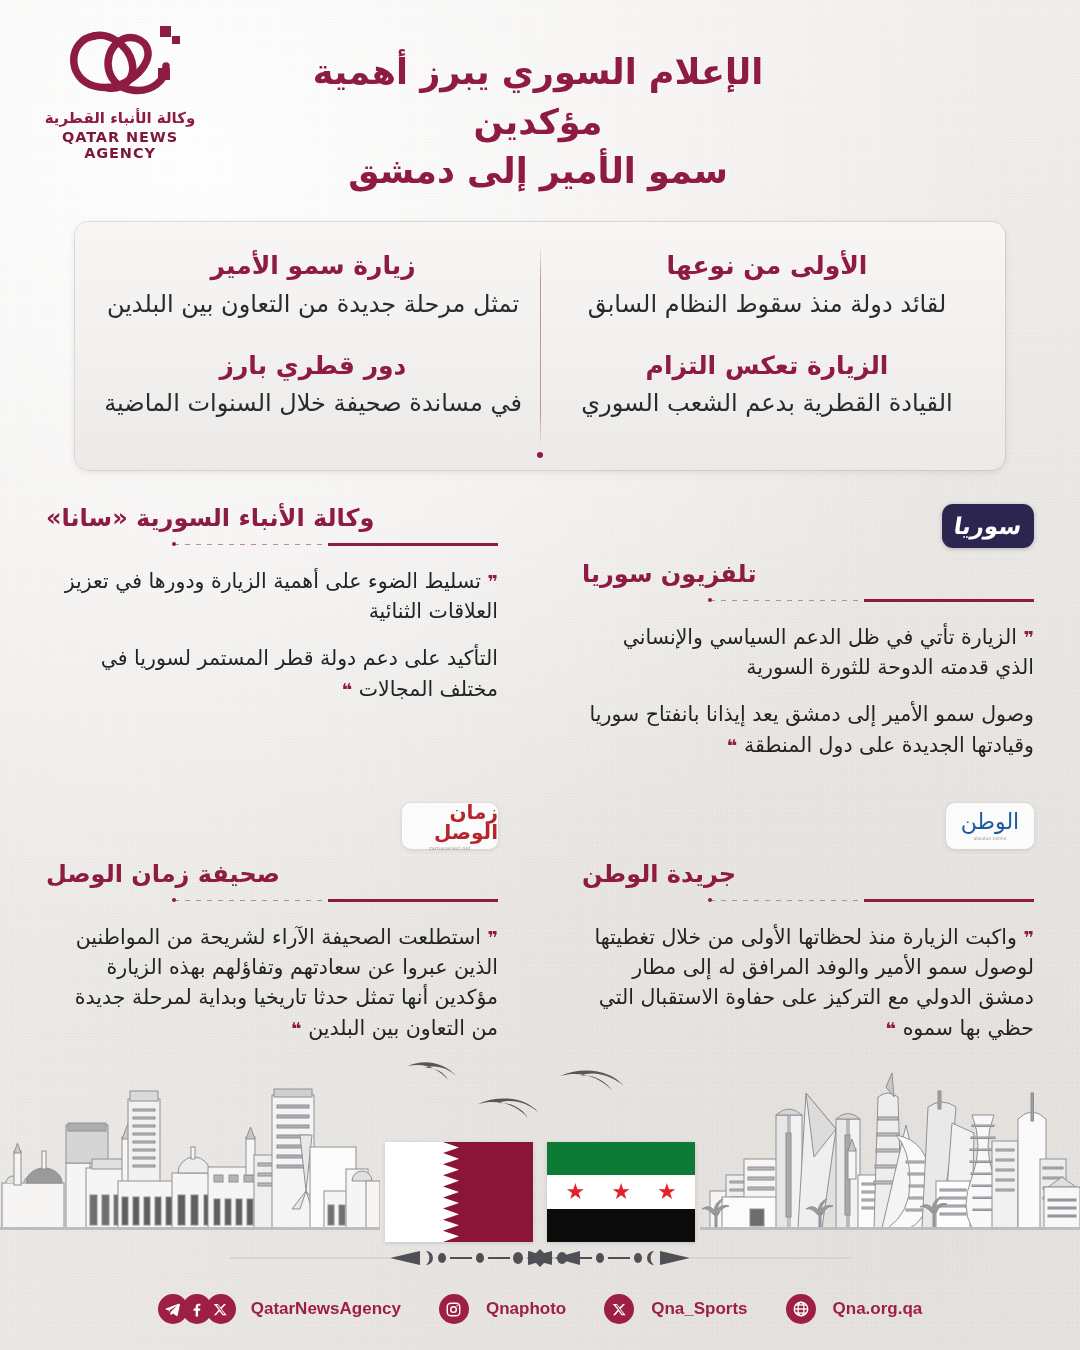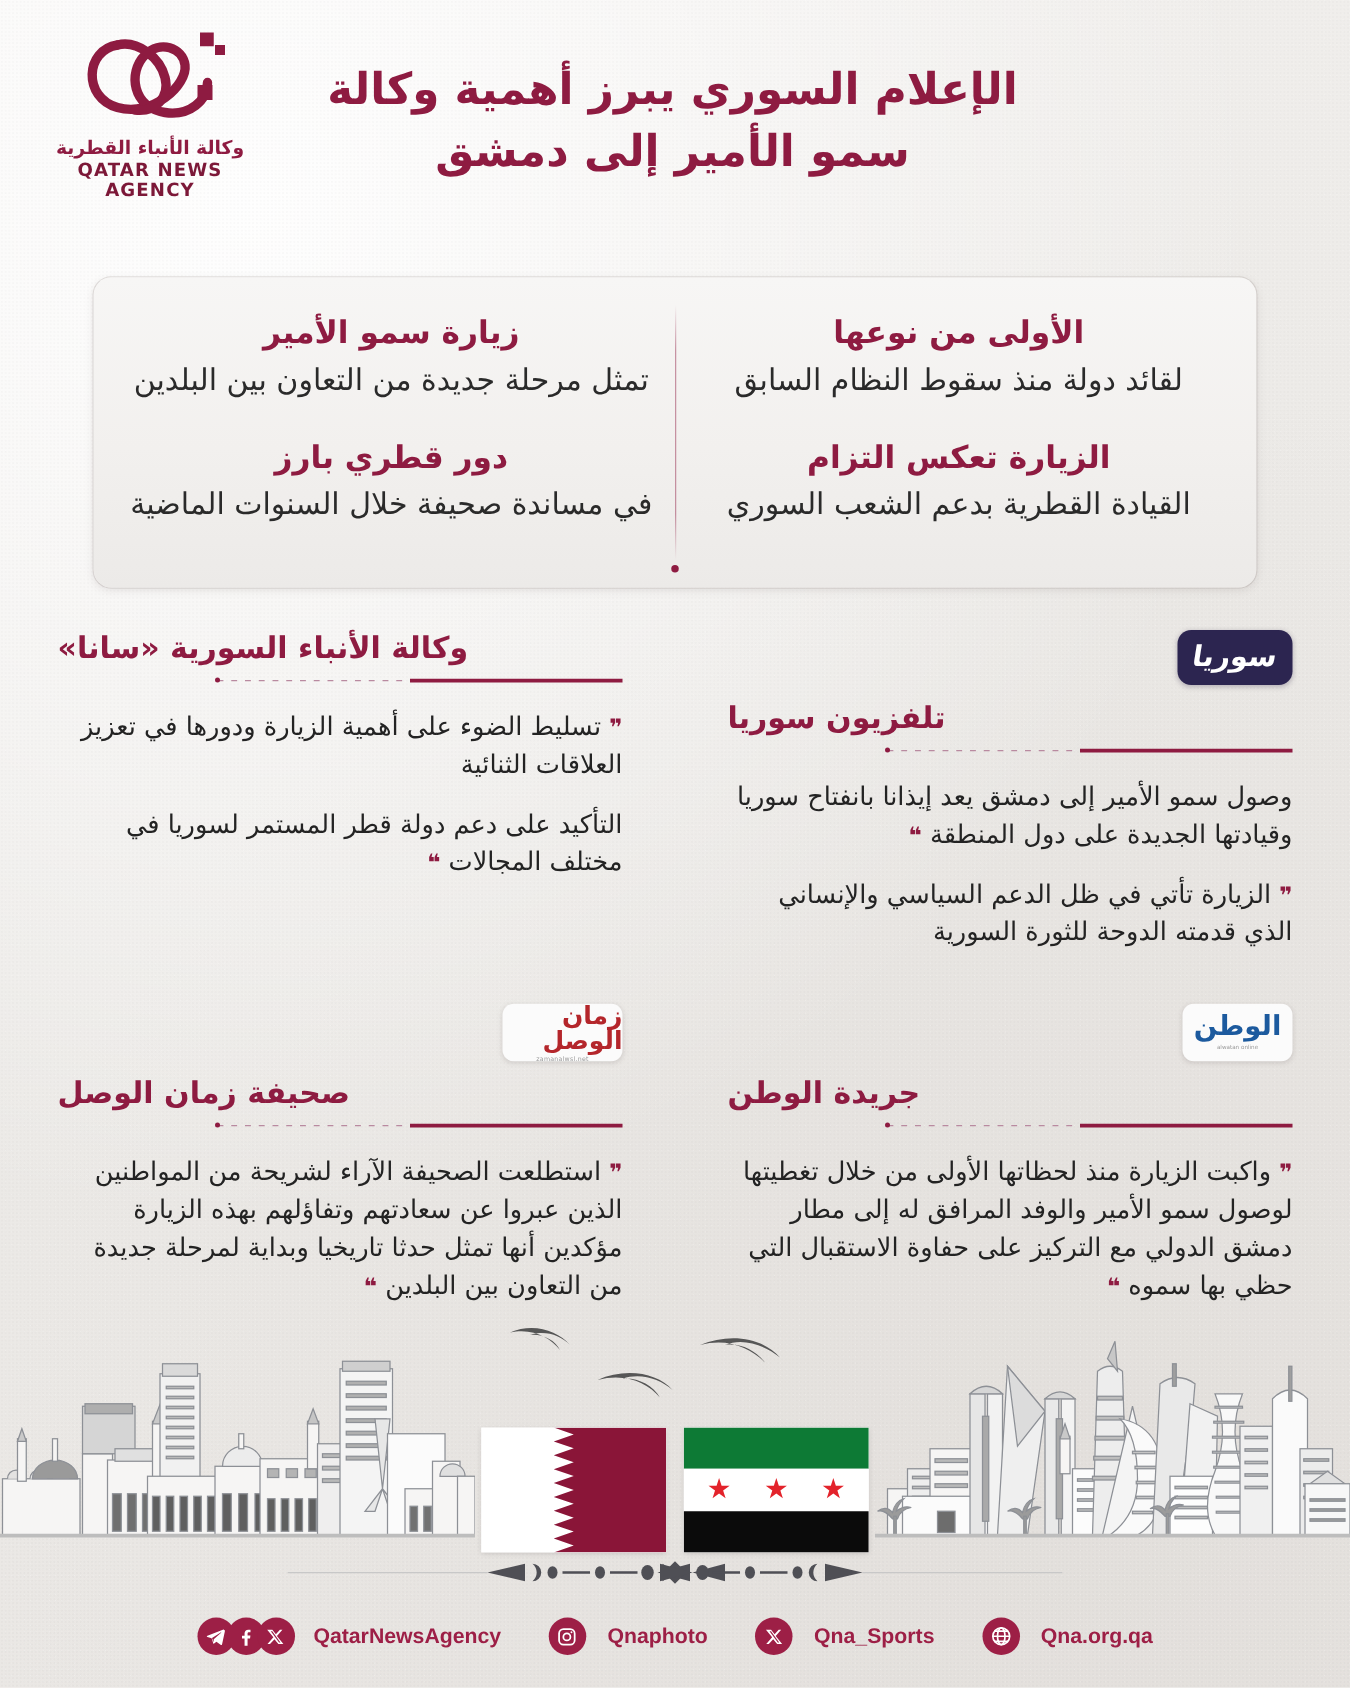--- a/index.html
+++ b/index.html
@@ -192,21 +192,21 @@
 
   .chip-wasl { width: 96px; height: 46px; }
   .chip-wasl .wmark {
     color: #b4262b; font-size: 20px; font-weight: bold;
     line-height: 1; font-family: "DejaVu Sans", sans-serif;
   }
   .chip-wasl .wsub { color:#9a9a9a; font-size: 5px; margin-top: 3px; letter-spacing:.2px; }
 
   .chip-watan { width: 88px; height: 46px; }
   .chip-watan .bmark {
-    color: #1c5a9e; font-size: 22px; font-weight: bold;
+    color: #1c5a9e; font-size: 22px; font-weight: normal;
     line-height: 1; font-family: "DejaVu Sans", sans-serif;
   }
   .chip-watan .bsub { color:#9a9a9a; font-size: 4.5px; margin-top: 3px; }
 
   .sec-title {
     color: #8e1b41;
     font-size: 24px;
     font-weight: bold;
     text-align: left;
     margin-top: 6px;
@@ -333,21 +333,21 @@
 </style>
 </head>
 <body>
 
 <div class="page">
   <div class="grain"></div>
 
   <div class="header">
 
     <div class="title">
-      <span class="ln">الإعلام السوري يبرز أهمية وكالة</span>
+      <span class="ln">الإعلام السوري يبرز أهمية مؤكدين</span>
       <span class="ln">سمو الأمير إلى دمشق</span>
     </div>
 
     <div class="qna-logo">
       <svg class="mark" viewBox="0 0 176 92">
         <g fill="none" stroke="#8e1b41" stroke-width="7.5" stroke-linecap="round">
           <path d="M62 20 C 36 24, 34 62, 62 70 C 90 78, 118 52, 116 36 C 114 22, 96 16, 84 28 C 70 42, 74 70, 100 74 C 120 77, 134 64, 134 50"></path>
           <path d="M62 20 C 78 16, 96 30, 100 46 C 104 62, 92 74, 76 72"></path>
         </g>
         <g fill="#8e1b41">
@@ -396,26 +396,26 @@
           <span class="tvmark">سوريا</span>
         </div>
       </div>
       <div class="sec-title">تلفزيون سوريا</div>
       <div class="sec-rule">
         <span class="solid"></span>
         <span class="dashed"></span>
         <span class="enddot"></span>
       </div>
       <div class="quote">
+        <span class="qm">❞</span>
+        <span>الزيارة تأتي في ظل الدعم السياسي والإنساني الذي قدمته الدوحة للثورة السورية</span>
+      </div>
+      <div class="quote">
         <span>وصول سمو الأمير إلى دمشق يعد إيذانا بانفتاح سوريا وقيادتها الجديدة على دول المنطقة</span>
         <span class="qm">❝</span>
-      </div>
-      <div class="quote">
-        <span class="qm">❞</span>
-        <span>الزيارة تأتي في ظل الدعم السياسي والإنساني الذي قدمته الدوحة للثورة السورية</span>
       </div>
     </div>
 
     <div class="sec l">
       <div class="sec-title">وكالة الأنباء السورية «سانا»</div>
       <div class="sec-rule">
         <span class="solid"></span>
         <span class="dashed"></span>
         <span class="enddot"></span>
       </div>

